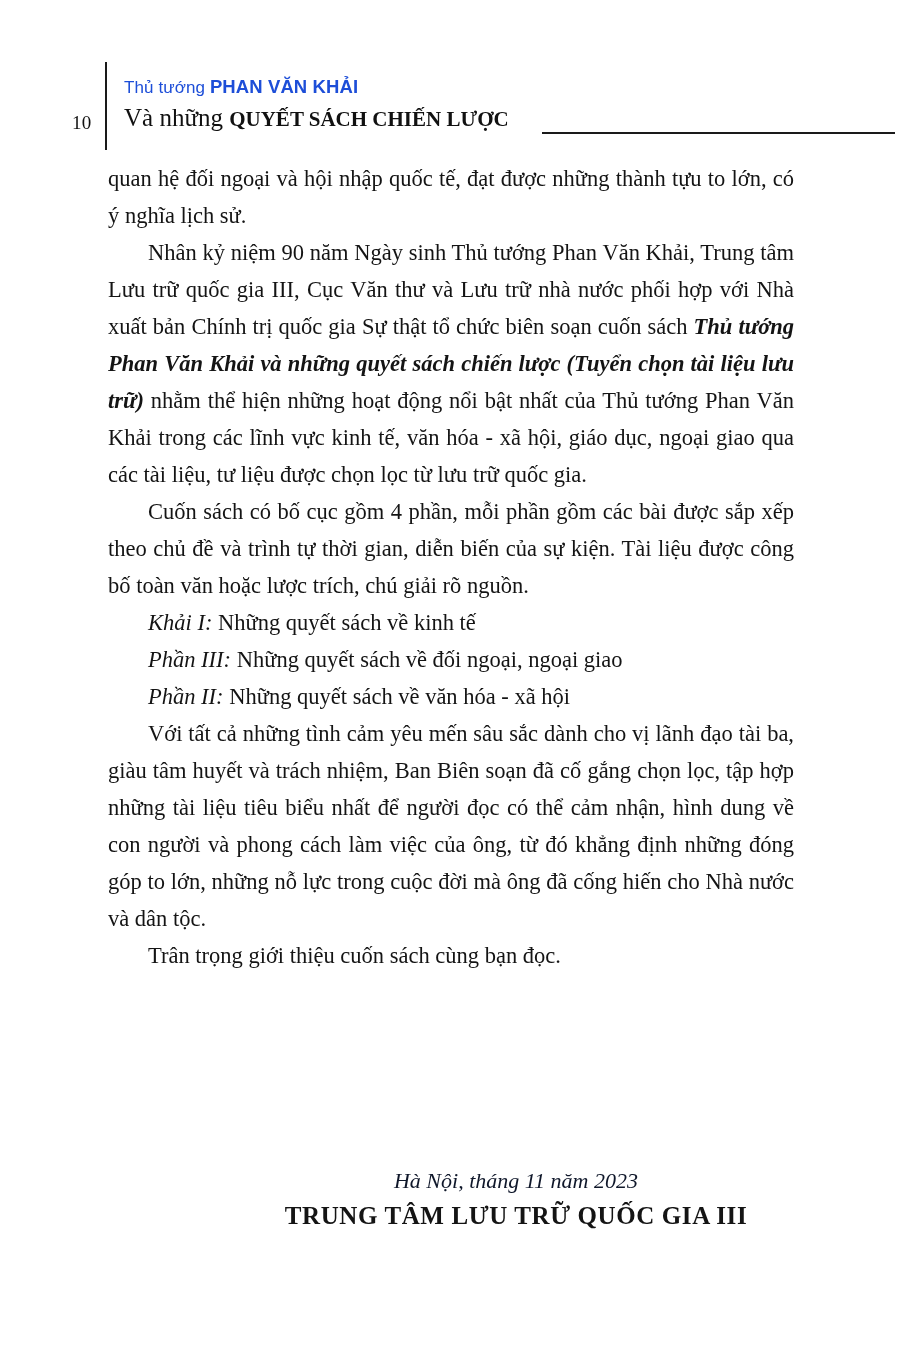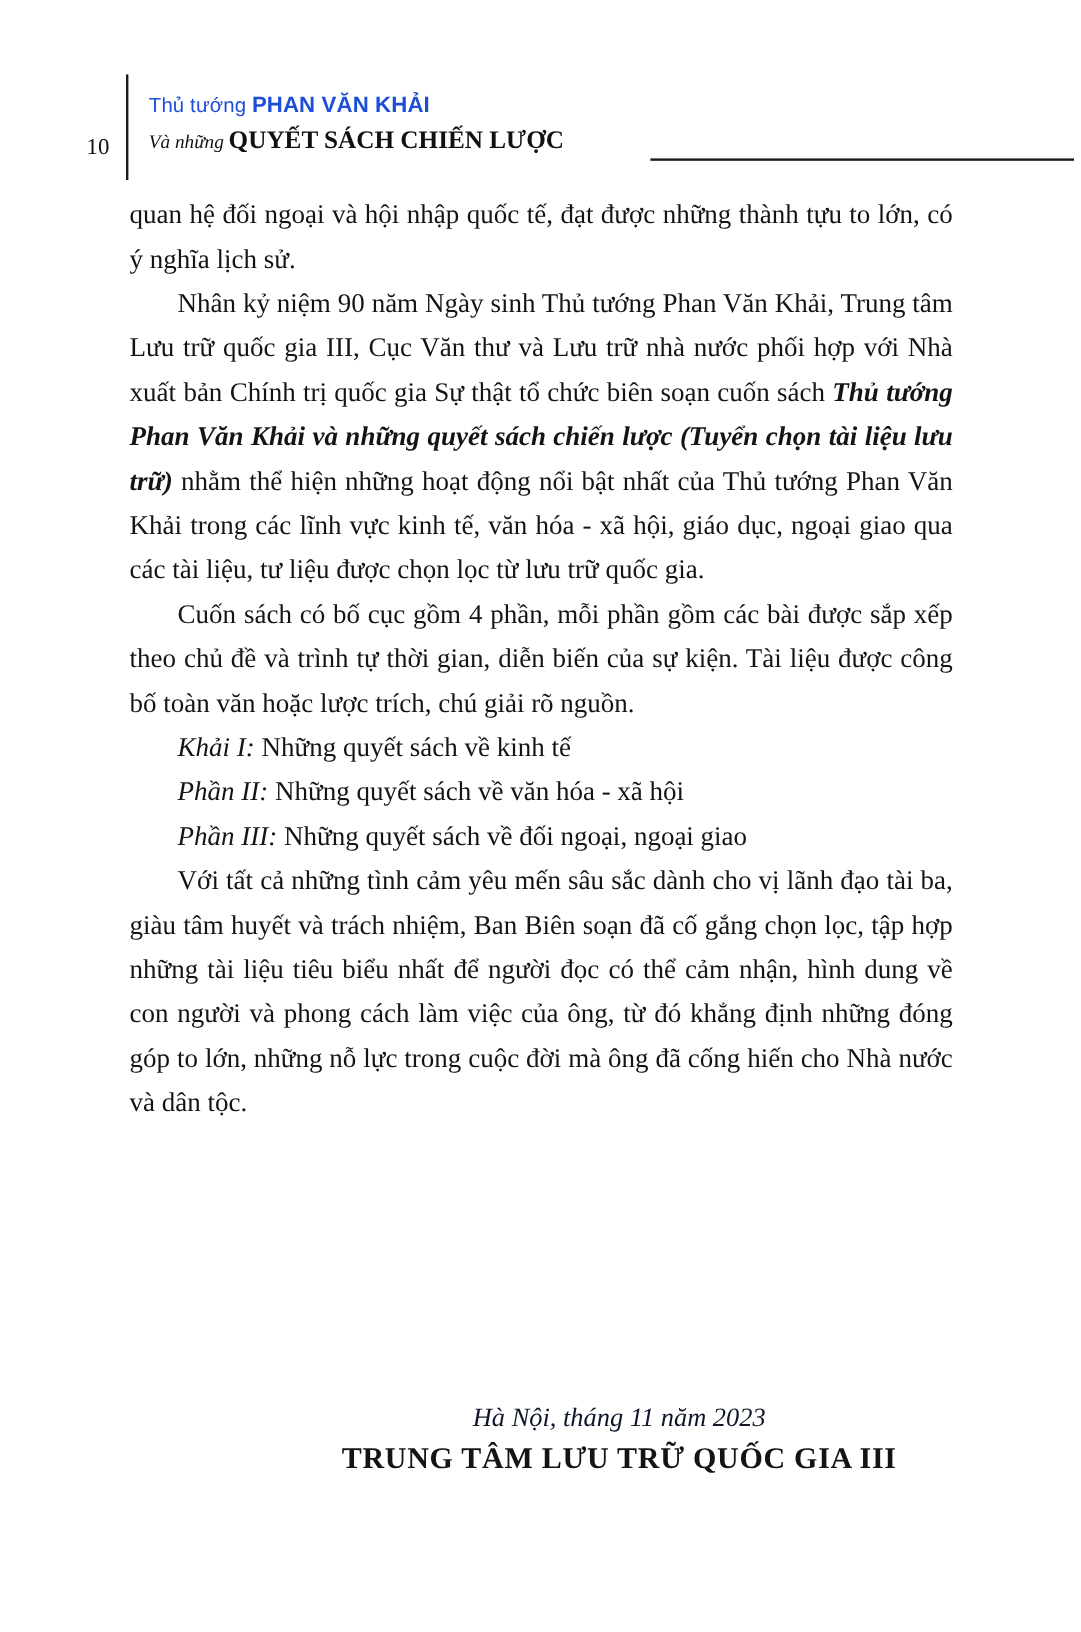--- a/index.html
+++ b/index.html
@@ -65,23 +65,22 @@
   }
   .header-line2 {
     margin-top: 6px;
     font-family: "Liberation Serif", serif;
     font-size: 21px;
     font-weight: bold;
     color: #111111;
     white-space: nowrap;
   }
   .header-line2 .ital {
-    font-style: italic;
     font-weight: normal;
-    font-size: 16px;
+    font-size: 25px;
   }
   .header-rule-horiz {
     position: absolute;
     left: 470px;
     top: 70px;
     width: 353px;
     height: 2px;
     background: #1a1a1a;
   }
 
@@ -167,26 +166,27 @@
   <div class="body-text">
 
     <p>quan hệ đối ngoại và hội nhập quốc tế, đạt được những thành tựu to lớn, có ý nghĩa lịch sử.</p>
 
     <p class="indent"><span>Nhân kỷ niệm 90 năm Ngày sinh Thủ tướng Phan Văn Khải, Trung tâm Lưu trữ quốc gia III, Cục Văn thư và Lưu trữ nhà nước phối hợp với Nhà xuất bản Chính trị quốc gia Sự thật tổ chức biên soạn cuốn sách </span><span class="bi">Thủ tướng Phan Văn Khải và những quyết sách chiến lược (Tuyển chọn tài liệu lưu trữ)</span><span> nhằm thể hiện những hoạt động nổi bật nhất của Thủ tướng Phan Văn Khải trong các lĩnh vực kinh tế, văn hóa - xã hội, giáo dục, ngoại giao qua các tài liệu, tư liệu được chọn lọc từ lưu trữ quốc gia.</span></p>
 
     <p class="indent">Cuốn sách có bố cục gồm 4 phần, mỗi phần gồm các bài được sắp xếp theo chủ đề và trình tự thời gian, diễn biến của sự kiện. Tài liệu được công bố toàn văn hoặc lược trích, chú giải rõ nguồn.</p>
 
     <p class="part-line"><span class="it">Khải I:</span><span> Những quyết sách về kinh tế</span></p>
 
+    <p class="part-line"><span class="it">Phần III:</span><span> Những quyết sách về đối ngoại, ngoại giao</span></p>
+
     <p class="part-line"><span class="it">Phần II:</span><span> Những quyết sách về văn hóa - xã hội</span></p>
-
-    <p class="part-line"><span class="it">Phần III:</span><span> Những quyết sách về đối ngoại, ngoại giao</span></p>
 
     <p class="indent">Với tất cả những tình cảm yêu mến sâu sắc dành cho vị lãnh đạo tài ba, giàu tâm huyết và trách nhiệm, Ban Biên soạn đã cố gắng chọn lọc, tập hợp những tài liệu tiêu biểu nhất để người đọc có thể cảm nhận, hình dung về con người và phong cách làm việc của ông, từ đó khẳng định những đóng góp to lớn, những nỗ lực trong cuộc đời mà ông đã cống hiến cho Nhà nước và dân tộc.</p>
 
+    <p class="closing">Trân trọng giới thiệu cuốn sách cùng bạn đọc.</p>
   </div>
 
   <div class="signature">
     <div class="sig-date">Hà Nội, tháng 11 năm 2023</div>
     <div class="sig-org">TRUNG TÂM LƯU TRỮ QUỐC GIA III</div>
   </div>
 
 </div>
 
 </body></html>

